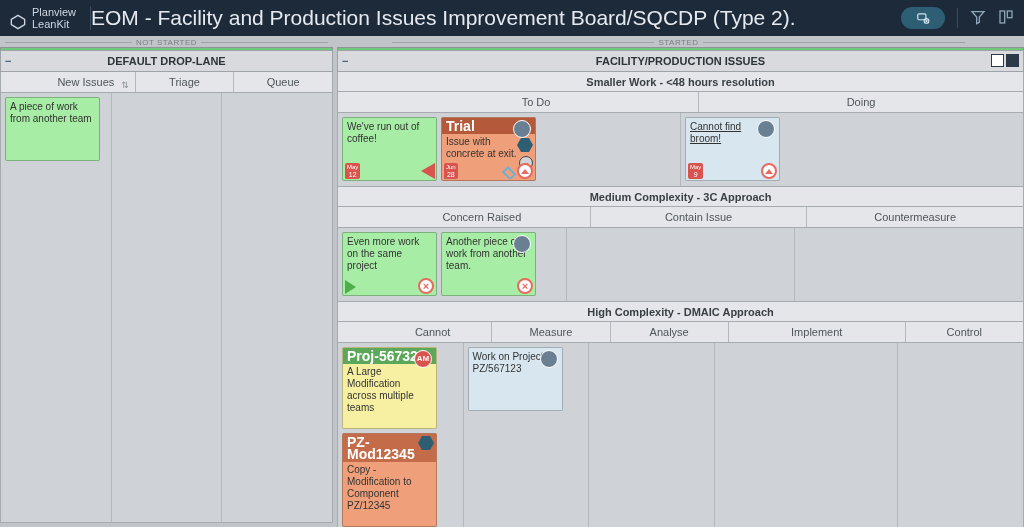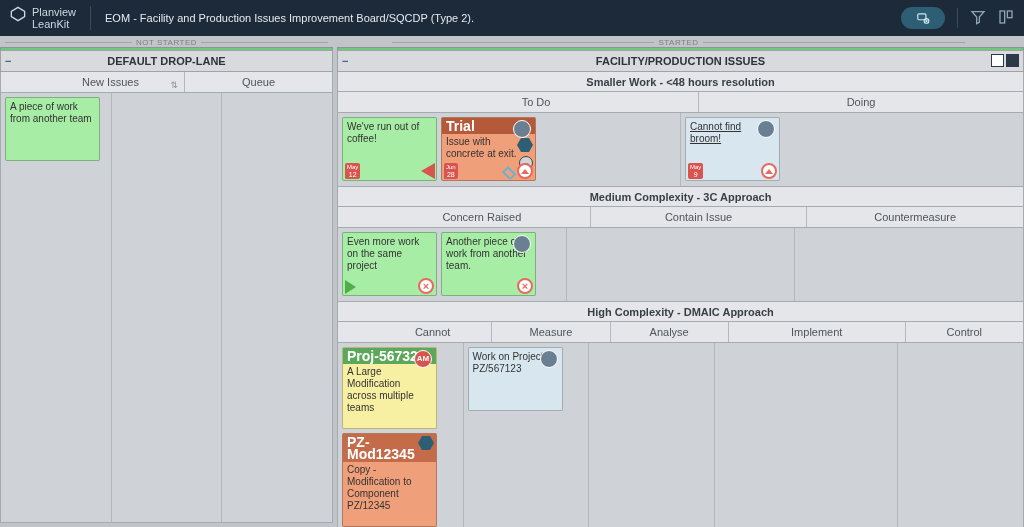--- a/index.html
+++ b/index.html
@@ -14,23 +14,23 @@
   }
   
   .header {
     background: #1c2a3a;
     height: 36px;
     display: flex;
     align-items: center;
     color: #cfd6e0;
     padding: 0 10px;
   }
-  .logo { display:flex; align-items:flex-start; gap:6px; padding-right:14px; border-right:1px solid #394a5d; font-size:11px; line-height:12px;}
+  .logo { display:flex; align-items:flex-end; gap:6px; padding-right:14px; border-right:1px solid #394a5d; font-size:11px; line-height:12px;}
   .logo svg { width:16px; height:16px;}
-  .board-title { margin-left:14px; flex:1; font-size:11px; color:#e6eaf0; }
+  .board-title { flex:1; font-size:21px; color:#e6eaf0; }
   .header-tools { display:flex; align-items:center; gap:12px; }
   .pill-btn { background:#2e5e74; width:44px; height:22px; border-radius:12px; position:relative; display:flex; align-items:center; justify-content:center;}
   .pill-btn svg{width:14px;height:14px;}
   .icon-btn { color:#8ea4b8; }
   .icon-btn svg{ width:16px; height:16px;}
   .vdiv{width:1px;height:20px;background:#394a5d;}
   
   .strip { display:flex; margin-top:2px; }
   .strip .half { flex:1; text-align:center; font-size:8px; letter-spacing:.5px; color:#7a8087; position:relative;}
   .strip .half::before,.strip .half::after{content:"";display:inline-block;height:1px;background:#a0a4a8;width:38%;vertical-align:middle;margin:0 4px;}
@@ -134,20 +134,21 @@
 
 <div class="lanes">
 
   <div class="laneL">
     <div class="lane-title">
       <span class="collapse">−</span>
       <span>DEFAULT DROP-LANE</span>
     </div>
     <div class="subrow">
       <div class="subcell activehdr"><span>New Issues</span><span class="sortico">⇅</span></div>
+      <div class="subcell">Triage</div>
       <div class="subcell">Queue</div>
     </div>
     <div class="dropbody">
       <div class="dcol">
         <div class="card green">
           <span>A piece of work from another team</span>
         </div>
       </div>
       <div class="dcol"></div>
       <div class="dcol"></div>

